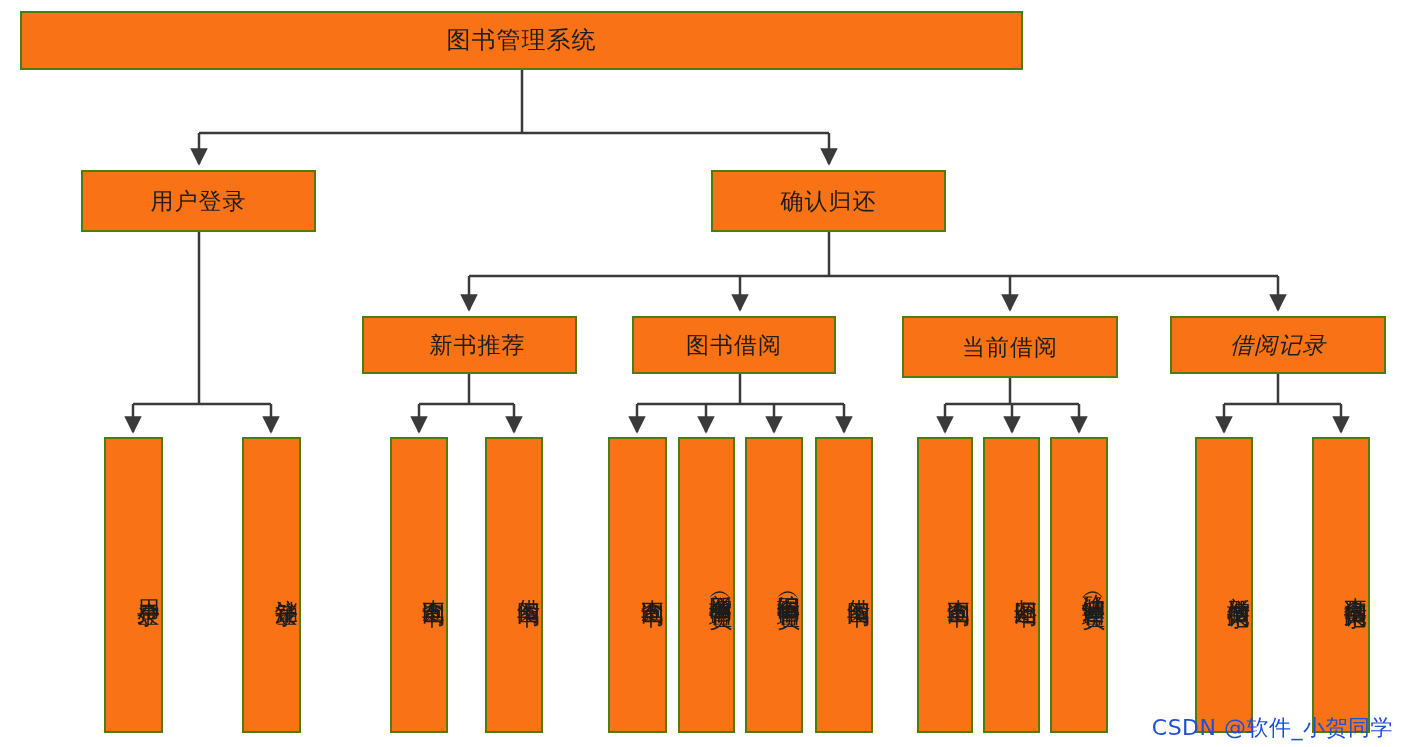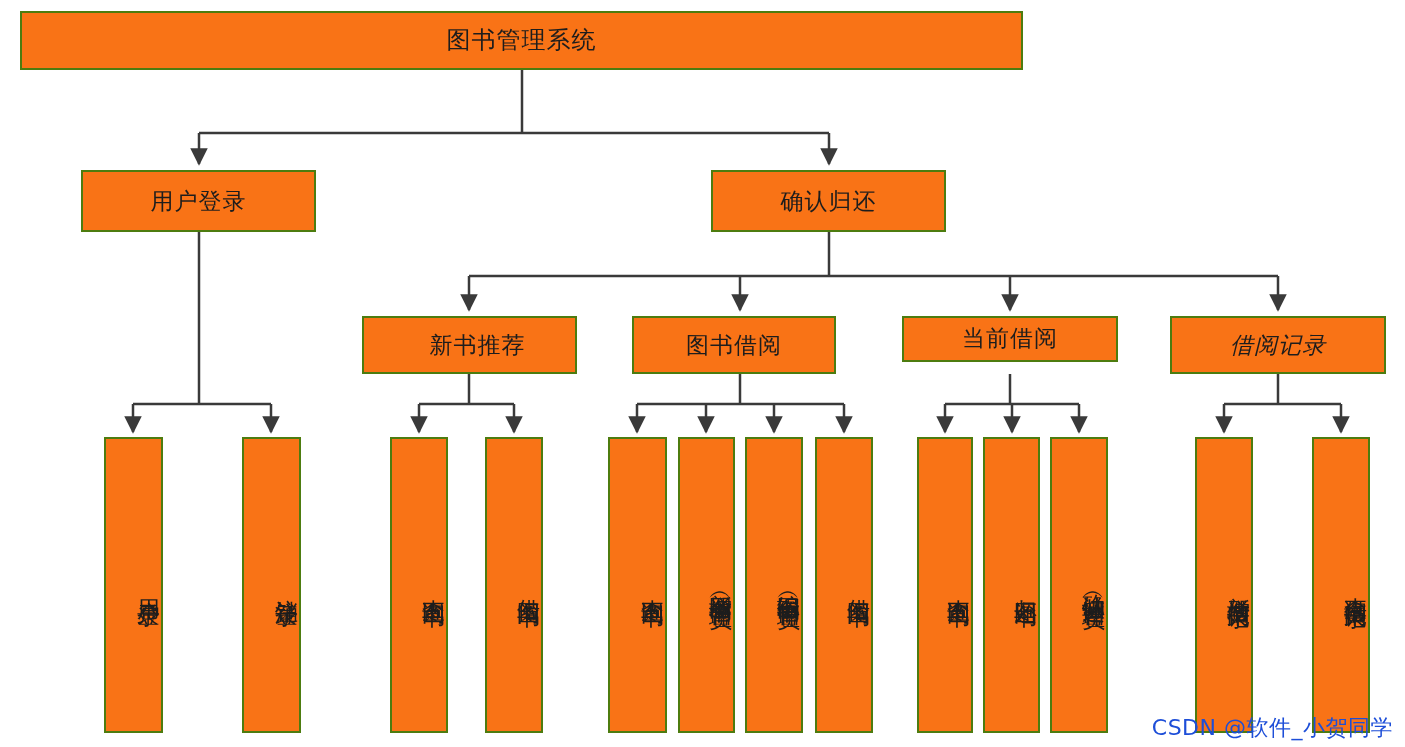--- a/index.html
+++ b/index.html
@@ -137,21 +137,21 @@
   <div class="node horiz" style="left:711px; top:170px; width:235px; height:62px;">
     <span class="label">确认归还</span>
   </div>
 
   <div class="node horiz" style="left:362px; top:316px; width:215px; height:58px;padding-left:16px;">
     <span class="label">新书推荐</span>
   </div>
   <div class="node horiz" style="left:632px; top:316px; width:204px; height:58px;">
     <span class="label">图书借阅</span>
   </div>
-  <div class="node horiz" style="left:902px; top:316px; width:216px; height:46px;font-family:Liberation Serif, serif;">
+  <div class="node horiz" style="left:902px; top:316px; width:216px; height:62px;">
     <span class="label">当前借阅</span>
   </div>
   <div class="node horiz" style="left:1170px; top:316px; width:216px; height:58px;font-style:italic;">
     <span class="label">借阅记录</span>
   </div>
 
   <div class="node vert" style="left:104px; top:437px; width:59px; height:296px;">
     <span class="label">用户登录</span>
   </div>
   <div class="node vert" style="left:242px; top:437px; width:59px; height:296px;">

